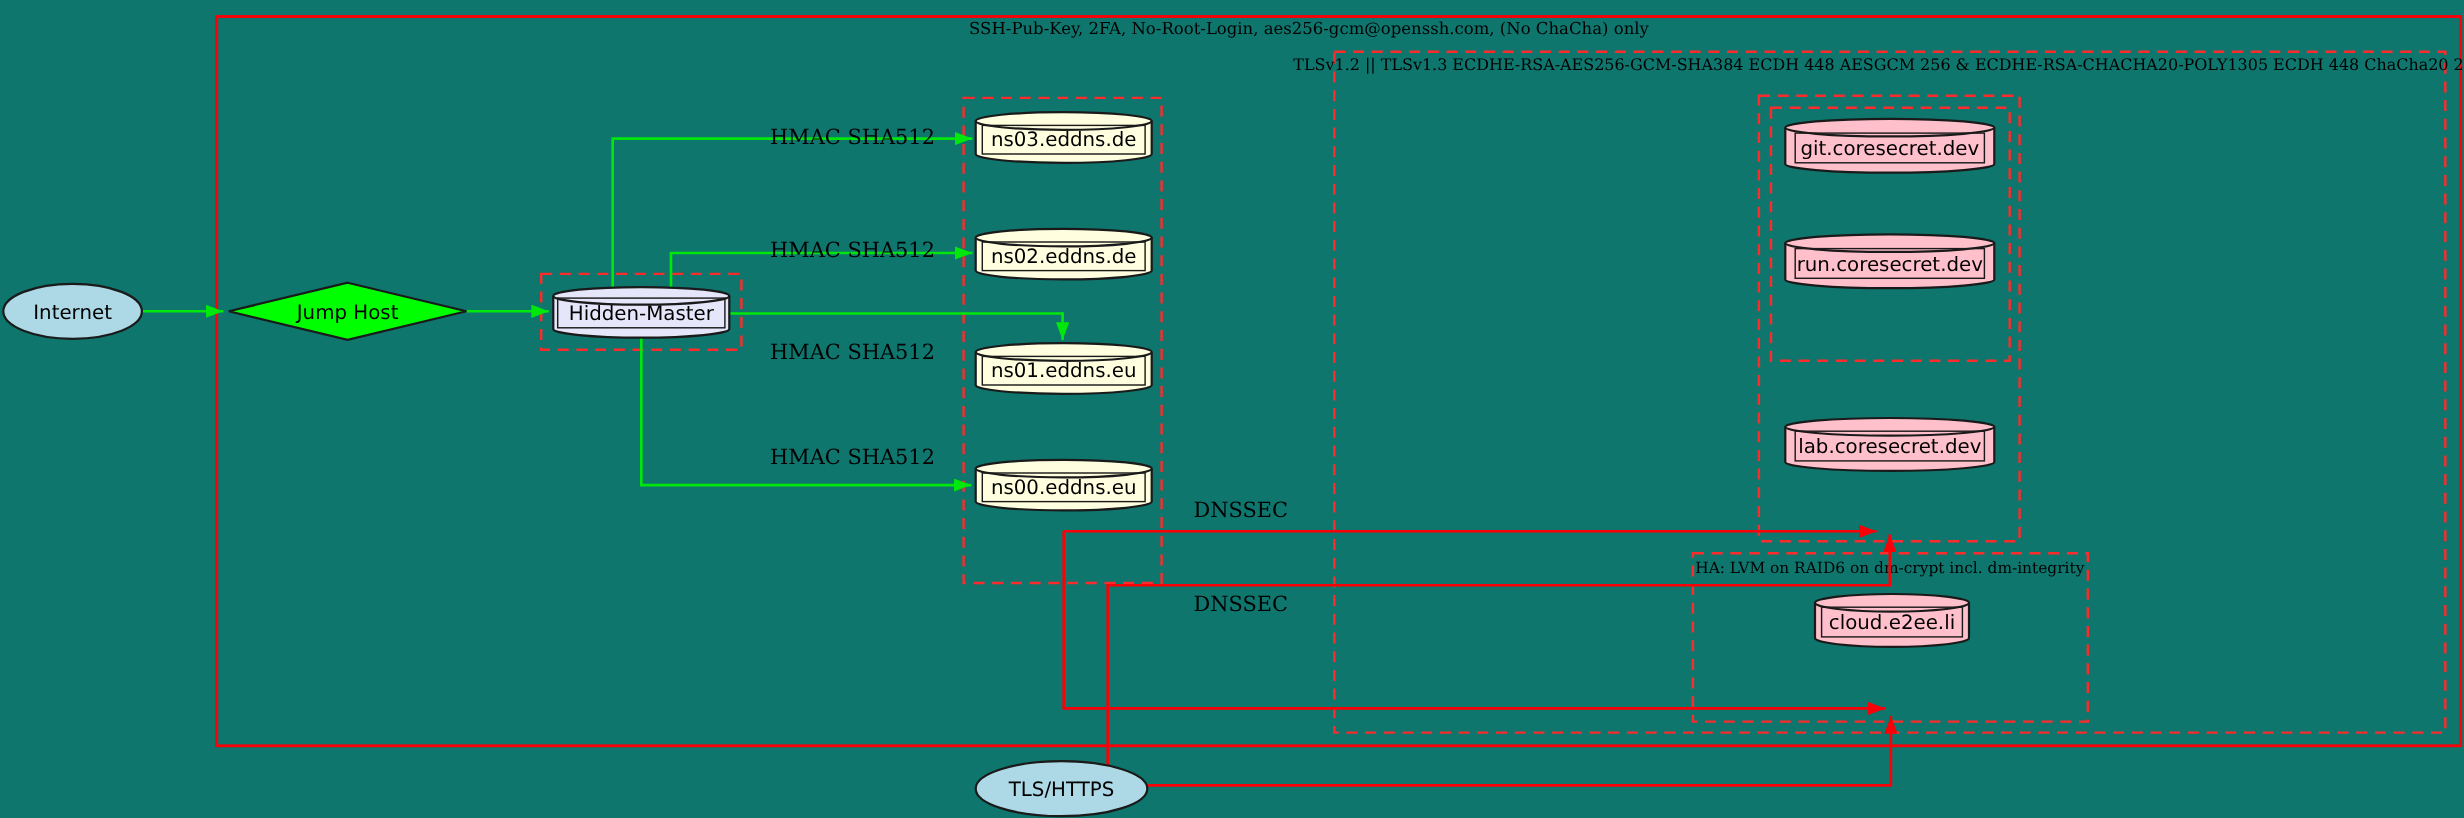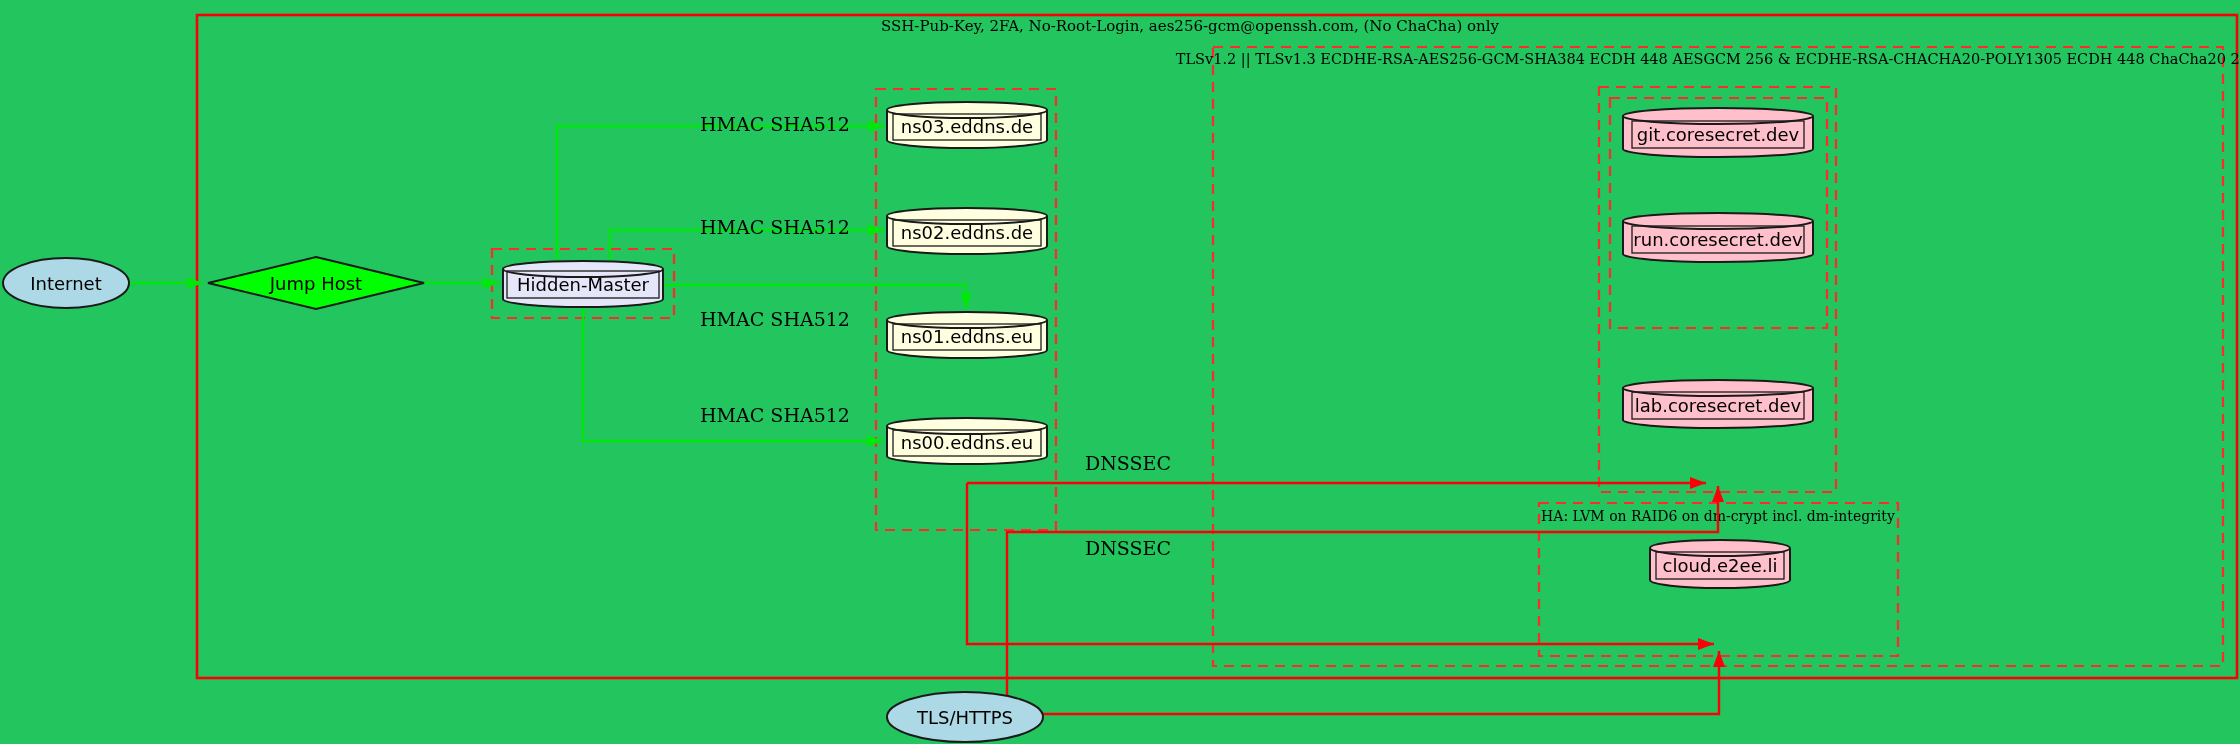--- a/index.html
+++ b/index.html
@@ -1,16 +1,16 @@
 <!DOCTYPE html>
 <html><head>
 <meta charset="utf-8">
 <style>
   html, body { margin: 0; padding: 0; background: #ffffff; }
-  .stage { width: 2240px; height: 744px; position: relative; background: #22c55e; }
+  .stage { width: 2240px; height: 744px; position: relative; background: #0f766e; }
   svg { display: block; }
   .node-label {
     font-family: "DejaVu Sans", "Liberation Sans", sans-serif;
     font-size: 18px; fill: #000000;
   }
   .cluster-label, .edge-label {
     font-family: "DejaVu Serif", "Liberation Serif", serif;
     fill: #000000;
   }
   .edge-label { font-size: 19px; }

